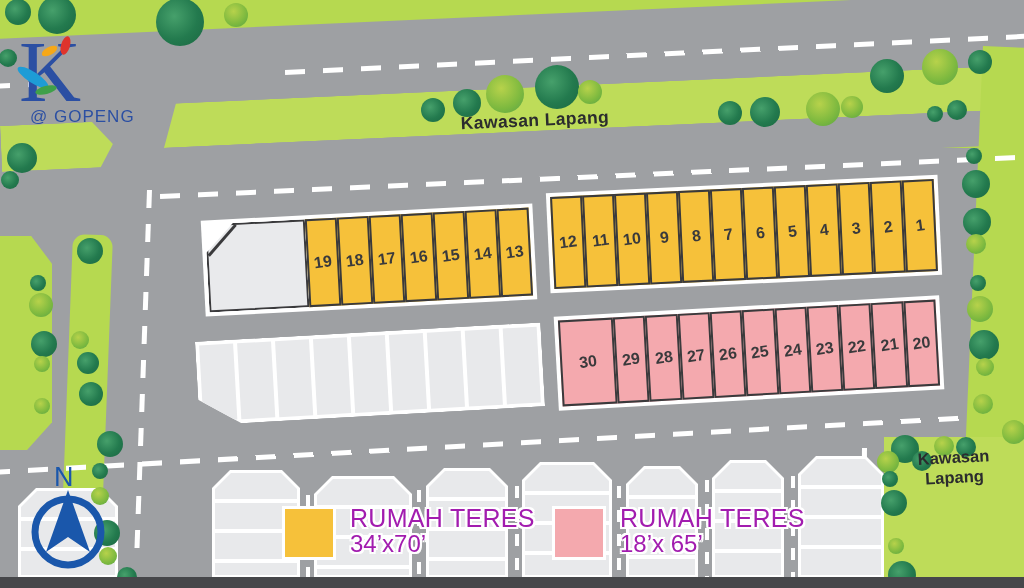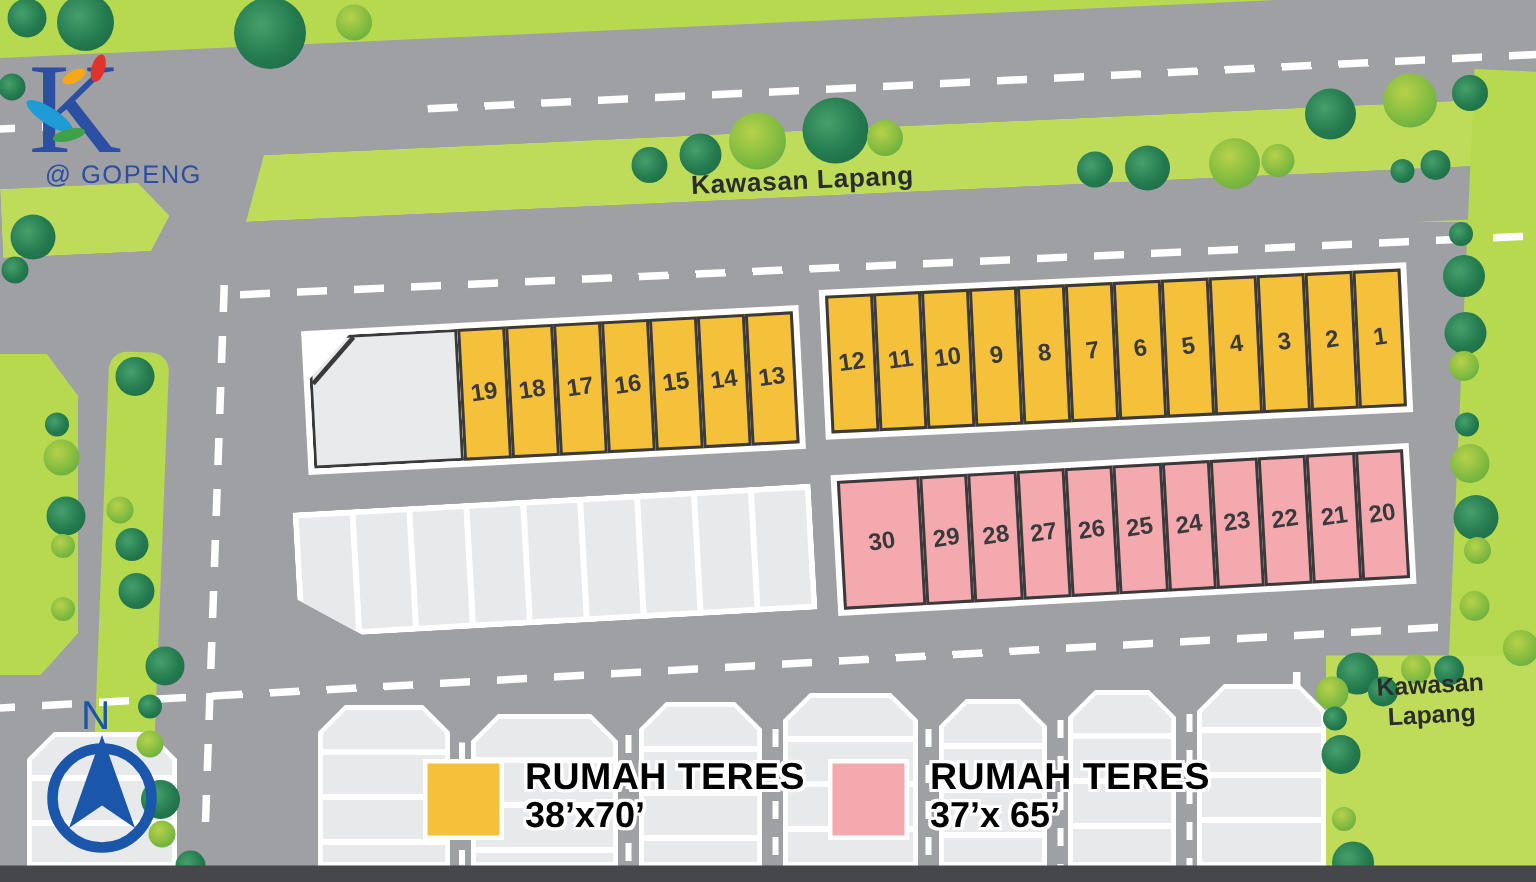--- a/index.html
+++ b/index.html
@@ -67,21 +67,21 @@
   #logo-sub{font-weight:normal;font-size:17px;letter-spacing:1px;margin:-4px 0 0 14px;}
 
   
   #label-kawasan-top{left:440px;top:110px;width:190px;text-align:center;transform:rotate(-2.6deg);font-size:17.5px;font-weight:bold;color:#2b2c2e;z-index:10;letter-spacing:.4px;}
   #label-kawasan-br{left:886px;top:448px;width:136px;text-align:center;transform:rotate(-3deg);font-size:16.5px;font-weight:bold;color:#2b2c2e;z-index:10;line-height:1.2;}
 
   
   .swatch{position:absolute;width:54px;height:54px;border:3px solid #fff;z-index:10;}
   #swatch-yellow{left:282px;top:506px;}
   #swatch-pink{left:552px;top:506px;}
-  .legend-text{position:absolute;z-index:10;color:#000000;font-weight:700;line-height:1.05;
+  .legend-text{position:absolute;z-index:10;color:#a21caf;font-weight:400;line-height:1.05;
     text-shadow:-2px -2px 0 #fff,2px -2px 0 #fff,-2px 2px 0 #fff,2px 2px 0 #fff,0 -2px 0 #fff,0 2px 0 #fff,-2px 0 0 #fff,2px 0 0 #fff;}
   .legend-text .l1{font-size:25px;letter-spacing:.3px;}
   .legend-text .l2{font-size:24px;}
   #legend-text-1{left:350px;top:505px;}
   #legend-text-2{left:620px;top:505px;}
 
   
   #compass{left:22px;top:462px;width:100px;height:120px;z-index:10;}
   #compass-n{position:absolute;left:32px;top:0;font-size:27px;font-weight:500;color:#1a57ab;font-family:"Liberation Sans",sans-serif;}
   #compass svg{position:absolute;left:0;top:26px;}
@@ -233,26 +233,26 @@
 
   <div class="abs" id="label-kawasan-top">Kawasan Lapang</div>
   <div class="abs" id="label-kawasan-br">
     <div>Kawasan</div>
     <div>Lapang</div>
   </div>
 
   <div class="swatch" id="swatch-yellow" style="background: rgb(246, 193, 58);"></div>
   <div class="legend-text" id="legend-text-1">
     <div class="l1">RUMAH TERES</div>
-    <div class="l2">38’x70’</div>
+    <div class="l2">34’x70’</div>
   </div>
   <div class="swatch" id="swatch-pink" style="background: rgb(244, 169, 174);"></div>
   <div class="legend-text" id="legend-text-2">
     <div class="l1">RUMAH TERES</div>
-    <div class="l2">37’x 65’</div>
+    <div class="l2">18’x 65’</div>
   </div>
 
   <div class="abs" id="compass">
     <div id="compass-n">N</div>
     <svg width="92" height="92" viewBox="0 0 92 92">
       <circle cx="46" cy="44" r="33" fill="none" stroke="#1a57ab" stroke-width="7"></circle>
       <polygon points="46,2 68,64 46,49 24,64" fill="#1a57ab"></polygon>
     </svg>
   </div>
 

